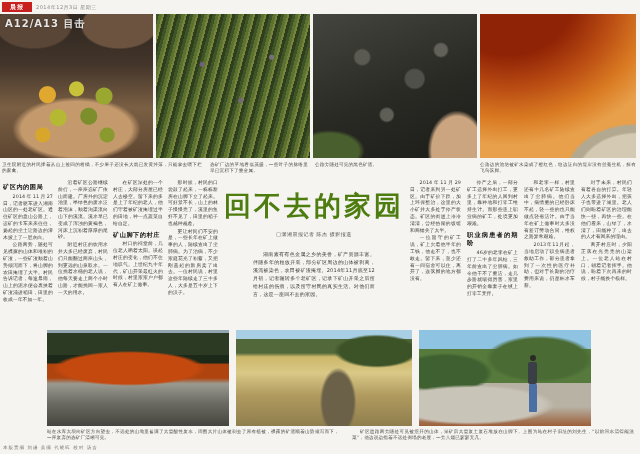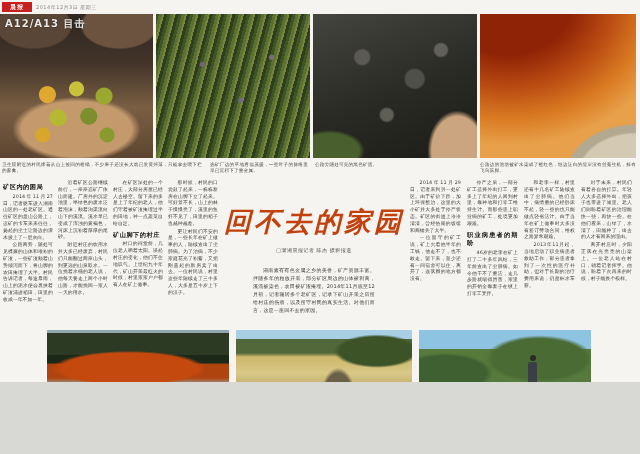--- a/index.html
+++ b/index.html
@@ -1,17 +1,17 @@
 <!DOCTYPE html>
 <html><head>
 <meta charset="utf-8">
 <style>
   html,body{margin:0;padding:0;background:#d8d8d4;}
   .page{
-    position:relative;width:640px;height:382px;margin:0 auto;
+    position:relative;width:640px;height:454px;margin:0 auto;
     background:#f5f4f0;overflow:hidden;
     font-family:"DejaVu Sans","Liberation Sans",sans-serif;color:#333;
   }
   
   .topbar{position:absolute;top:0;left:0;width:100%;height:14px;background:#f5f4f0;}
   .logo-box{
     position:absolute;top:2px;left:2px;width:30px;height:10px;background:#c8201e;
     color:#fff;font-size:6px;font-weight:bold;line-height:10px;text-align:center;letter-spacing:1px;
   }
   .date-text{position:absolute;top:4px;left:36px;font-size:5px;color:#8a8a86;letter-spacing:.5px;}
@@ -104,22 +104,22 @@
   .c2{left:58px;width:50px;}
   .c3{left:113px;width:50px;}
   .c4{left:168px;width:50px;}
   .c5{left:410px;width:51px;}
   .c6{left:467px;width:51px;}
   .c7{left:524px;width:51px;}
   .c8{left:581px;width:51px;}
   
   .head-block{position:absolute;left:224px;top:184px;width:180px;height:134px;text-align:center;}
   .headline{
-    font-size:27px;font-weight:900;color:#c2410c;letter-spacing:3px;
-    margin-top:20px;font-family:"DejaVu Sans","Liberation Sans",sans-serif;font-style:italic;
+    font-size:27px;font-weight:900;color:#4d7c0f;letter-spacing:3px;
+    margin-top:4px;font-family:"DejaVu Sans","Liberation Sans",sans-serif;
   }
   .byline{font-size:5px;color:#555;margin-top:7px;letter-spacing:.5px;}
   .lead{
     margin:13px auto 0;width:122px;font-size:5px;line-height:1.6;color:#3c3c38;
     text-align:justify;text-indent:2em;letter-spacing:.2px;
   }
   .footer{position:absolute;left:3px;top:445px;font-size:4.5px;color:#77736e;letter-spacing:1px;}
 </style>
 </head>
 <body>

